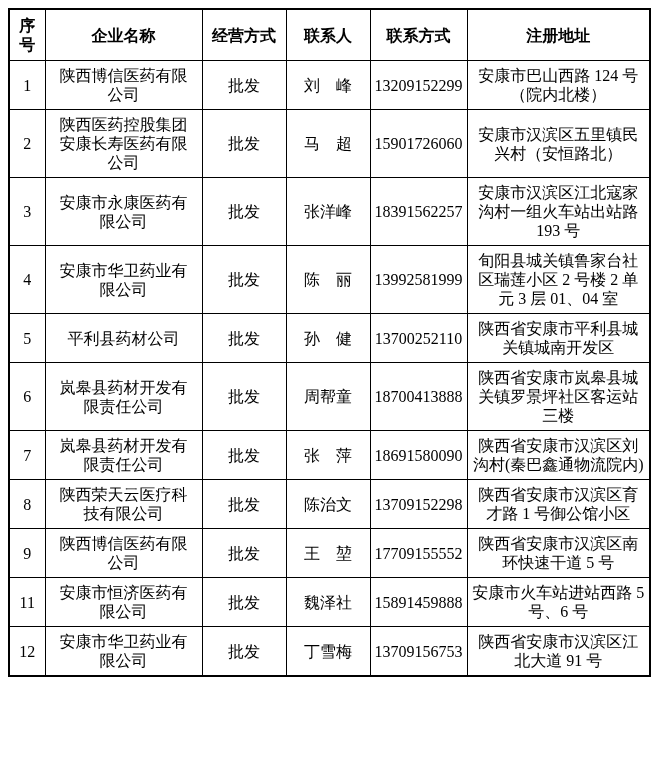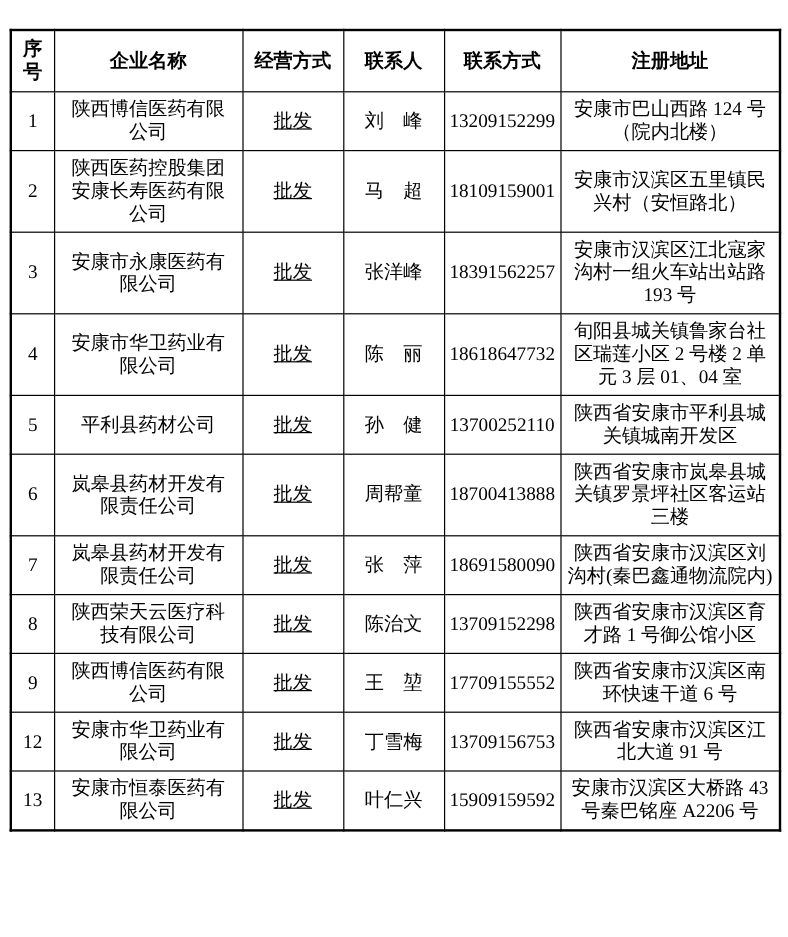--- a/index.html
+++ b/index.html
@@ -16,42 +16,42 @@
   }
   .page {
     width: 657px;
     height: 781px;
     background: #ffffff;
   }
   table.enterprise-table {
     border-collapse: collapse;
     table-layout: fixed;
     width: 641px;
-    margin: 24px 0 0 8px;
+    margin: 8px 0 0 8px;
     border: 2px solid #000000;
     background: #ffffff;
   }
   th, td {
     border: 1px solid #000000;
     text-align: center;
     vertical-align: middle;
     font-size: 16px;
     line-height: 19px;
     overflow-wrap: break-word;
   }
   th {
     font-weight: bold;
     padding: 6px 2px;
   }
   td {
     padding: 5px 4px;
   }
   td.c-no     { padding: 5px 2px; }
   td.c-name   { padding: 5px 10px; }
-  td.c-mode   { padding: 5px 6px; text-decoration: underline; }
+  td.c-mode   { padding: 5px 6px; }
   td.c-contact{ padding: 3px 6px; }
   td.c-phone  { padding: 5px 2px; }
   td.c-address{ padding: 5px 4px; }
 </style>
 </head>
 <body>
 
 <div class="page">
   <table class="enterprise-table">
     <colgroup>
@@ -79,37 +79,37 @@
     <td class="c-mode">批发</td>
     <td class="c-contact">刘　峰</td>
     <td class="c-phone">13209152299</td>
     <td class="c-address">安康市巴山西路 124 号（院内北楼）</td>
   </tr>
         <tr>
     <td class="c-no">2</td>
     <td class="c-name">陕西医药控股集团安康长寿医药有限公司</td>
     <td class="c-mode">批发</td>
     <td class="c-contact">马　超</td>
-    <td class="c-phone">18109159001</td>
+    <td class="c-phone">15901726060</td>
     <td class="c-address">安康市汉滨区五里镇民兴村（安恒路北）</td>
   </tr>
         <tr>
     <td class="c-no">3</td>
     <td class="c-name">安康市永康医药有限公司</td>
     <td class="c-mode">批发</td>
     <td class="c-contact">张洋峰</td>
     <td class="c-phone">18391562257</td>
     <td class="c-address">安康市汉滨区江北寇家沟村一组火车站出站路 193 号</td>
   </tr>
         <tr>
     <td class="c-no">4</td>
     <td class="c-name">安康市华卫药业有限公司</td>
     <td class="c-mode">批发</td>
     <td class="c-contact">陈　丽</td>
-    <td class="c-phone">18618647732</td>
+    <td class="c-phone">13992581999</td>
     <td class="c-address">旬阳县城关镇鲁家台社区瑞莲小区 2 号楼 2 单元 3 层 01、04 室</td>
   </tr>
         <tr>
     <td class="c-no">5</td>
     <td class="c-name">平利县药材公司</td>
     <td class="c-mode">批发</td>
     <td class="c-contact">孙　健</td>
     <td class="c-phone">13700252110</td>
     <td class="c-address">陕西省安康市平利县城关镇城南开发区</td>
   </tr>
@@ -136,33 +136,33 @@
     <td class="c-contact">陈治文</td>
     <td class="c-phone">13709152298</td>
     <td class="c-address">陕西省安康市汉滨区育才路 1 号御公馆小区</td>
   </tr>
         <tr>
     <td class="c-no">9</td>
     <td class="c-name">陕西博信医药有限公司</td>
     <td class="c-mode">批发</td>
     <td class="c-contact">王　堃</td>
     <td class="c-phone">17709155552</td>
-    <td class="c-address">陕西省安康市汉滨区南环快速干道 6 号</td>
+    <td class="c-address">陕西省安康市汉滨区南环快速干道 5 号</td>
+  </tr>
+        <tr>
+    <td class="c-no">11</td>
+    <td class="c-name">安康市恒济医药有限公司</td>
+    <td class="c-mode">批发</td>
+    <td class="c-contact">魏泽社</td>
+    <td class="c-phone">15891459888</td>
+    <td class="c-address">安康市火车站进站西路 5 号、6 号</td>
   </tr>
         <tr>
     <td class="c-no">12</td>
     <td class="c-name">安康市华卫药业有限公司</td>
     <td class="c-mode">批发</td>
     <td class="c-contact">丁雪梅</td>
     <td class="c-phone">13709156753</td>
     <td class="c-address">陕西省安康市汉滨区江北大道 91 号</td>
   </tr>
-        <tr>
-    <td class="c-no">13</td>
-    <td class="c-name">安康市恒泰医药有限公司</td>
-    <td class="c-mode">批发</td>
-    <td class="c-contact">叶仁兴</td>
-    <td class="c-phone">15909159592</td>
-    <td class="c-address">安康市汉滨区大桥路 43 号秦巴铭座 A2206 号</td>
-  </tr>
       </tbody>
   </table>
 </div>
 
 </body></html>

